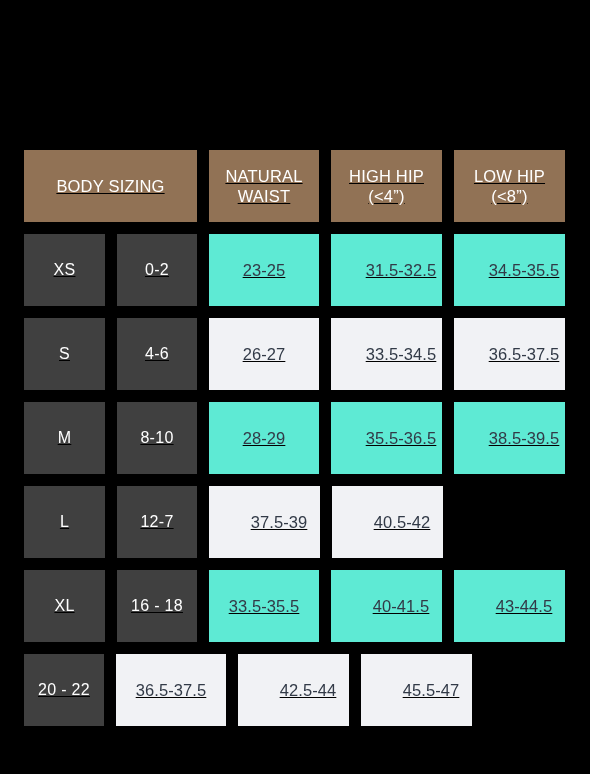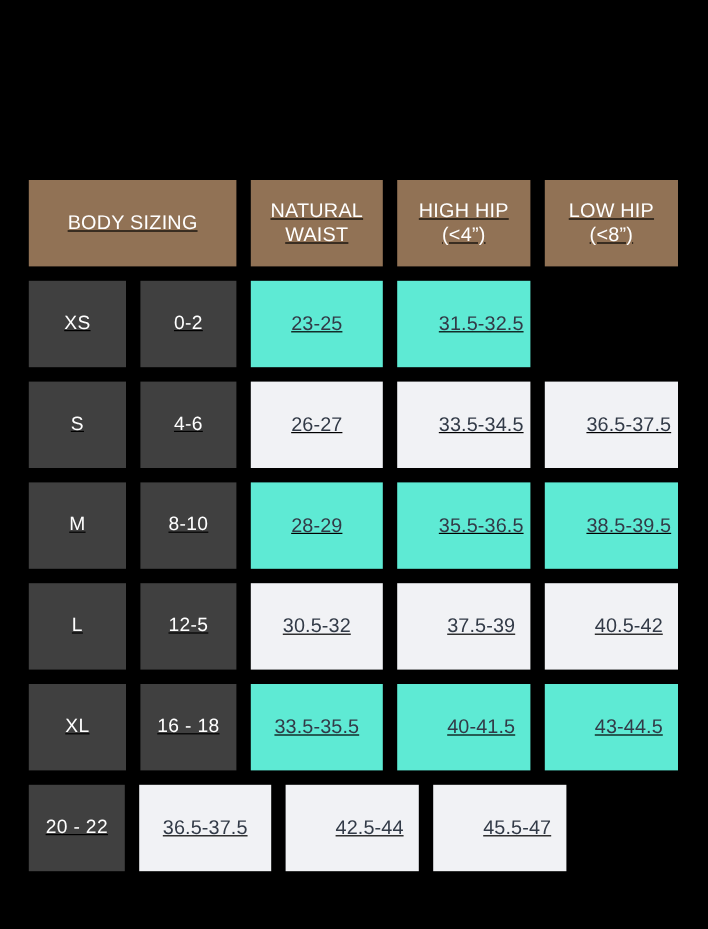--- a/index.html
+++ b/index.html
@@ -114,42 +114,42 @@
           <span>(&lt;8”)</span>
         </span>
       </div>
     </div>
 
     <div class="row stripe-dark">
       <div class="cell size-label col-size">XS</div>
       <div class="cell size-label col-numeric">0-2</div>
       <div class="cell measure col-data">23-25</div>
       <div class="cell measure col-data-wide">31.5-32.5</div>
+      <div class="cell measure col-data-wide">34.5-35.5</div>
     </div>
 
     <div class="row stripe-light">
       <div class="cell size-label col-size">S</div>
       <div class="cell size-label col-numeric">4-6</div>
       <div class="cell measure col-data">26-27</div>
       <div class="cell measure col-data-wide">33.5-34.5</div>
       <div class="cell measure col-data-wide">36.5-37.5</div>
     </div>
 
     <div class="row stripe-dark">
       <div class="cell size-label col-size">M</div>
       <div class="cell size-label col-numeric">8-10</div>
       <div class="cell measure col-data">28-29</div>
       <div class="cell measure col-data-wide">35.5-36.5</div>
       <div class="cell measure col-data-wide">38.5-39.5</div>
     </div>
 
     <div class="row stripe-light">
       <div class="cell size-label col-size">L</div>
-      <div class="cell size-label col-numeric">12-5</div>
-      <div class="cell measure col-data">30.5-32</div>
+      <div class="cell size-label col-numeric">12-7</div>
       <div class="cell measure col-data-wide">37.5-39</div>
       <div class="cell measure col-data-wide">40.5-42</div>
     </div>
 
     <div class="row stripe-dark">
       <div class="cell size-label col-size">XL</div>
       <div class="cell size-label col-numeric">16 - 18</div>
       <div class="cell measure col-data">33.5-35.5</div>
       <div class="cell measure col-data-wide">40-41.5</div>
       <div class="cell measure col-data-wide">43-44.5</div>

